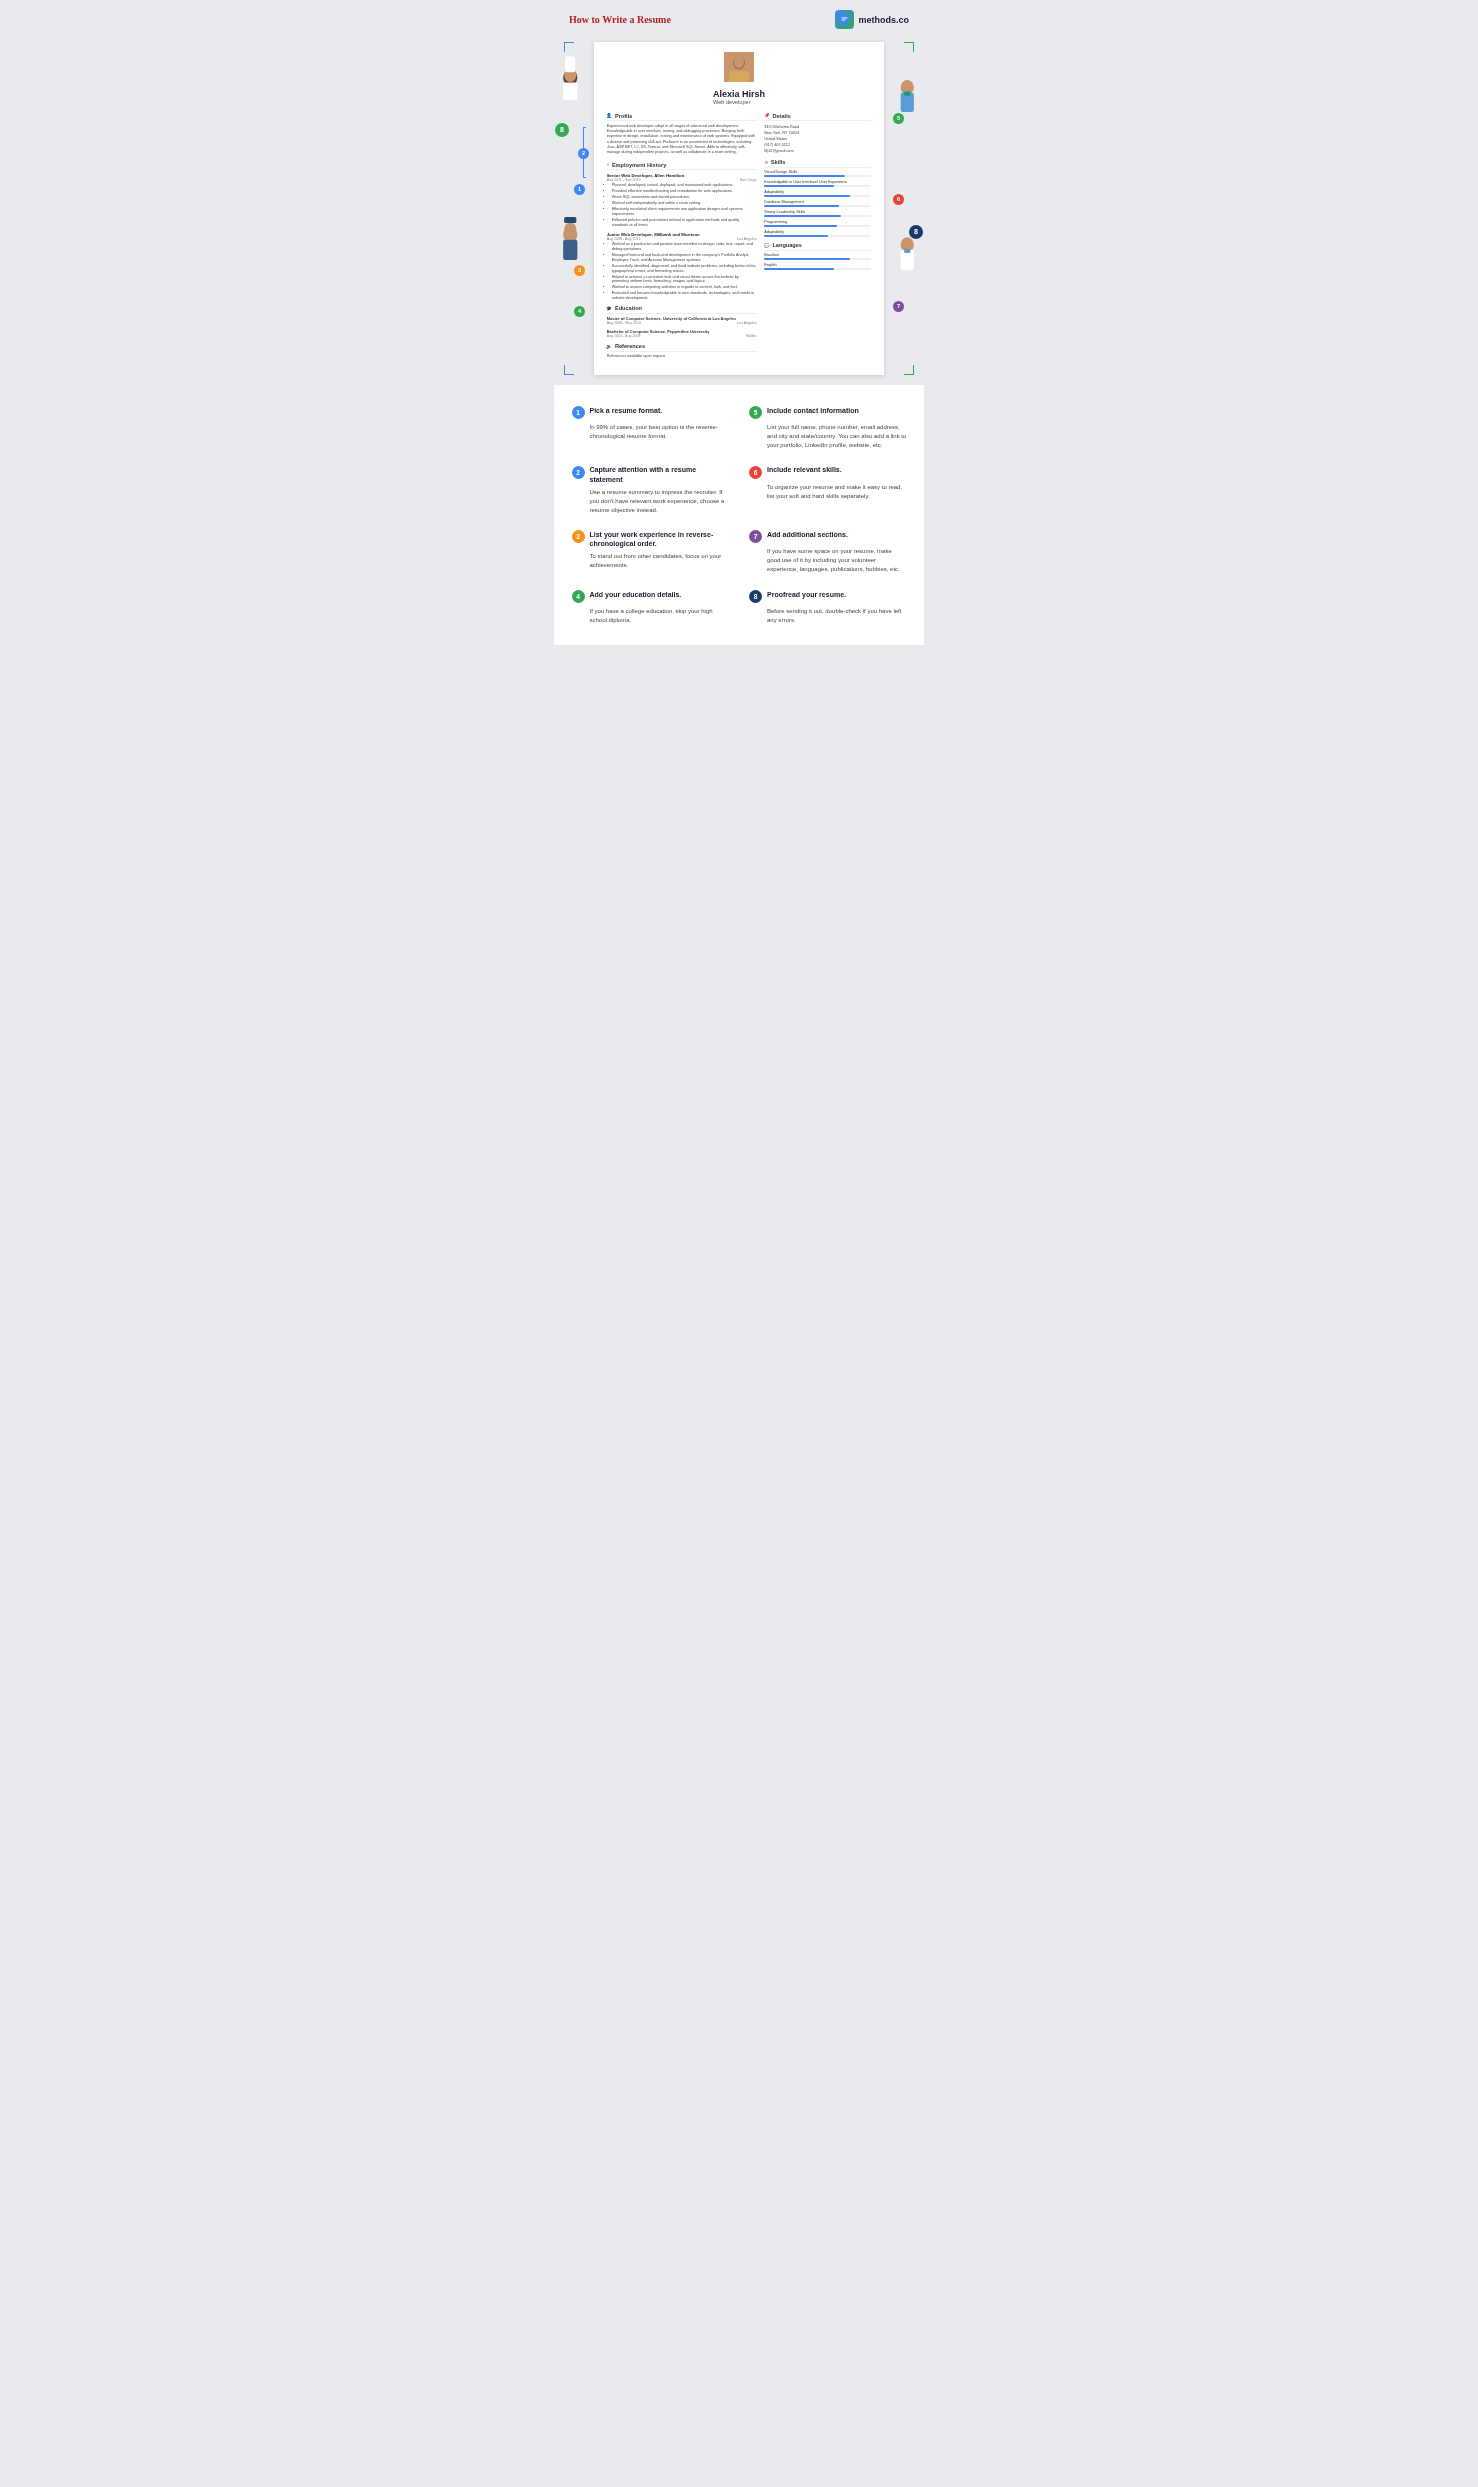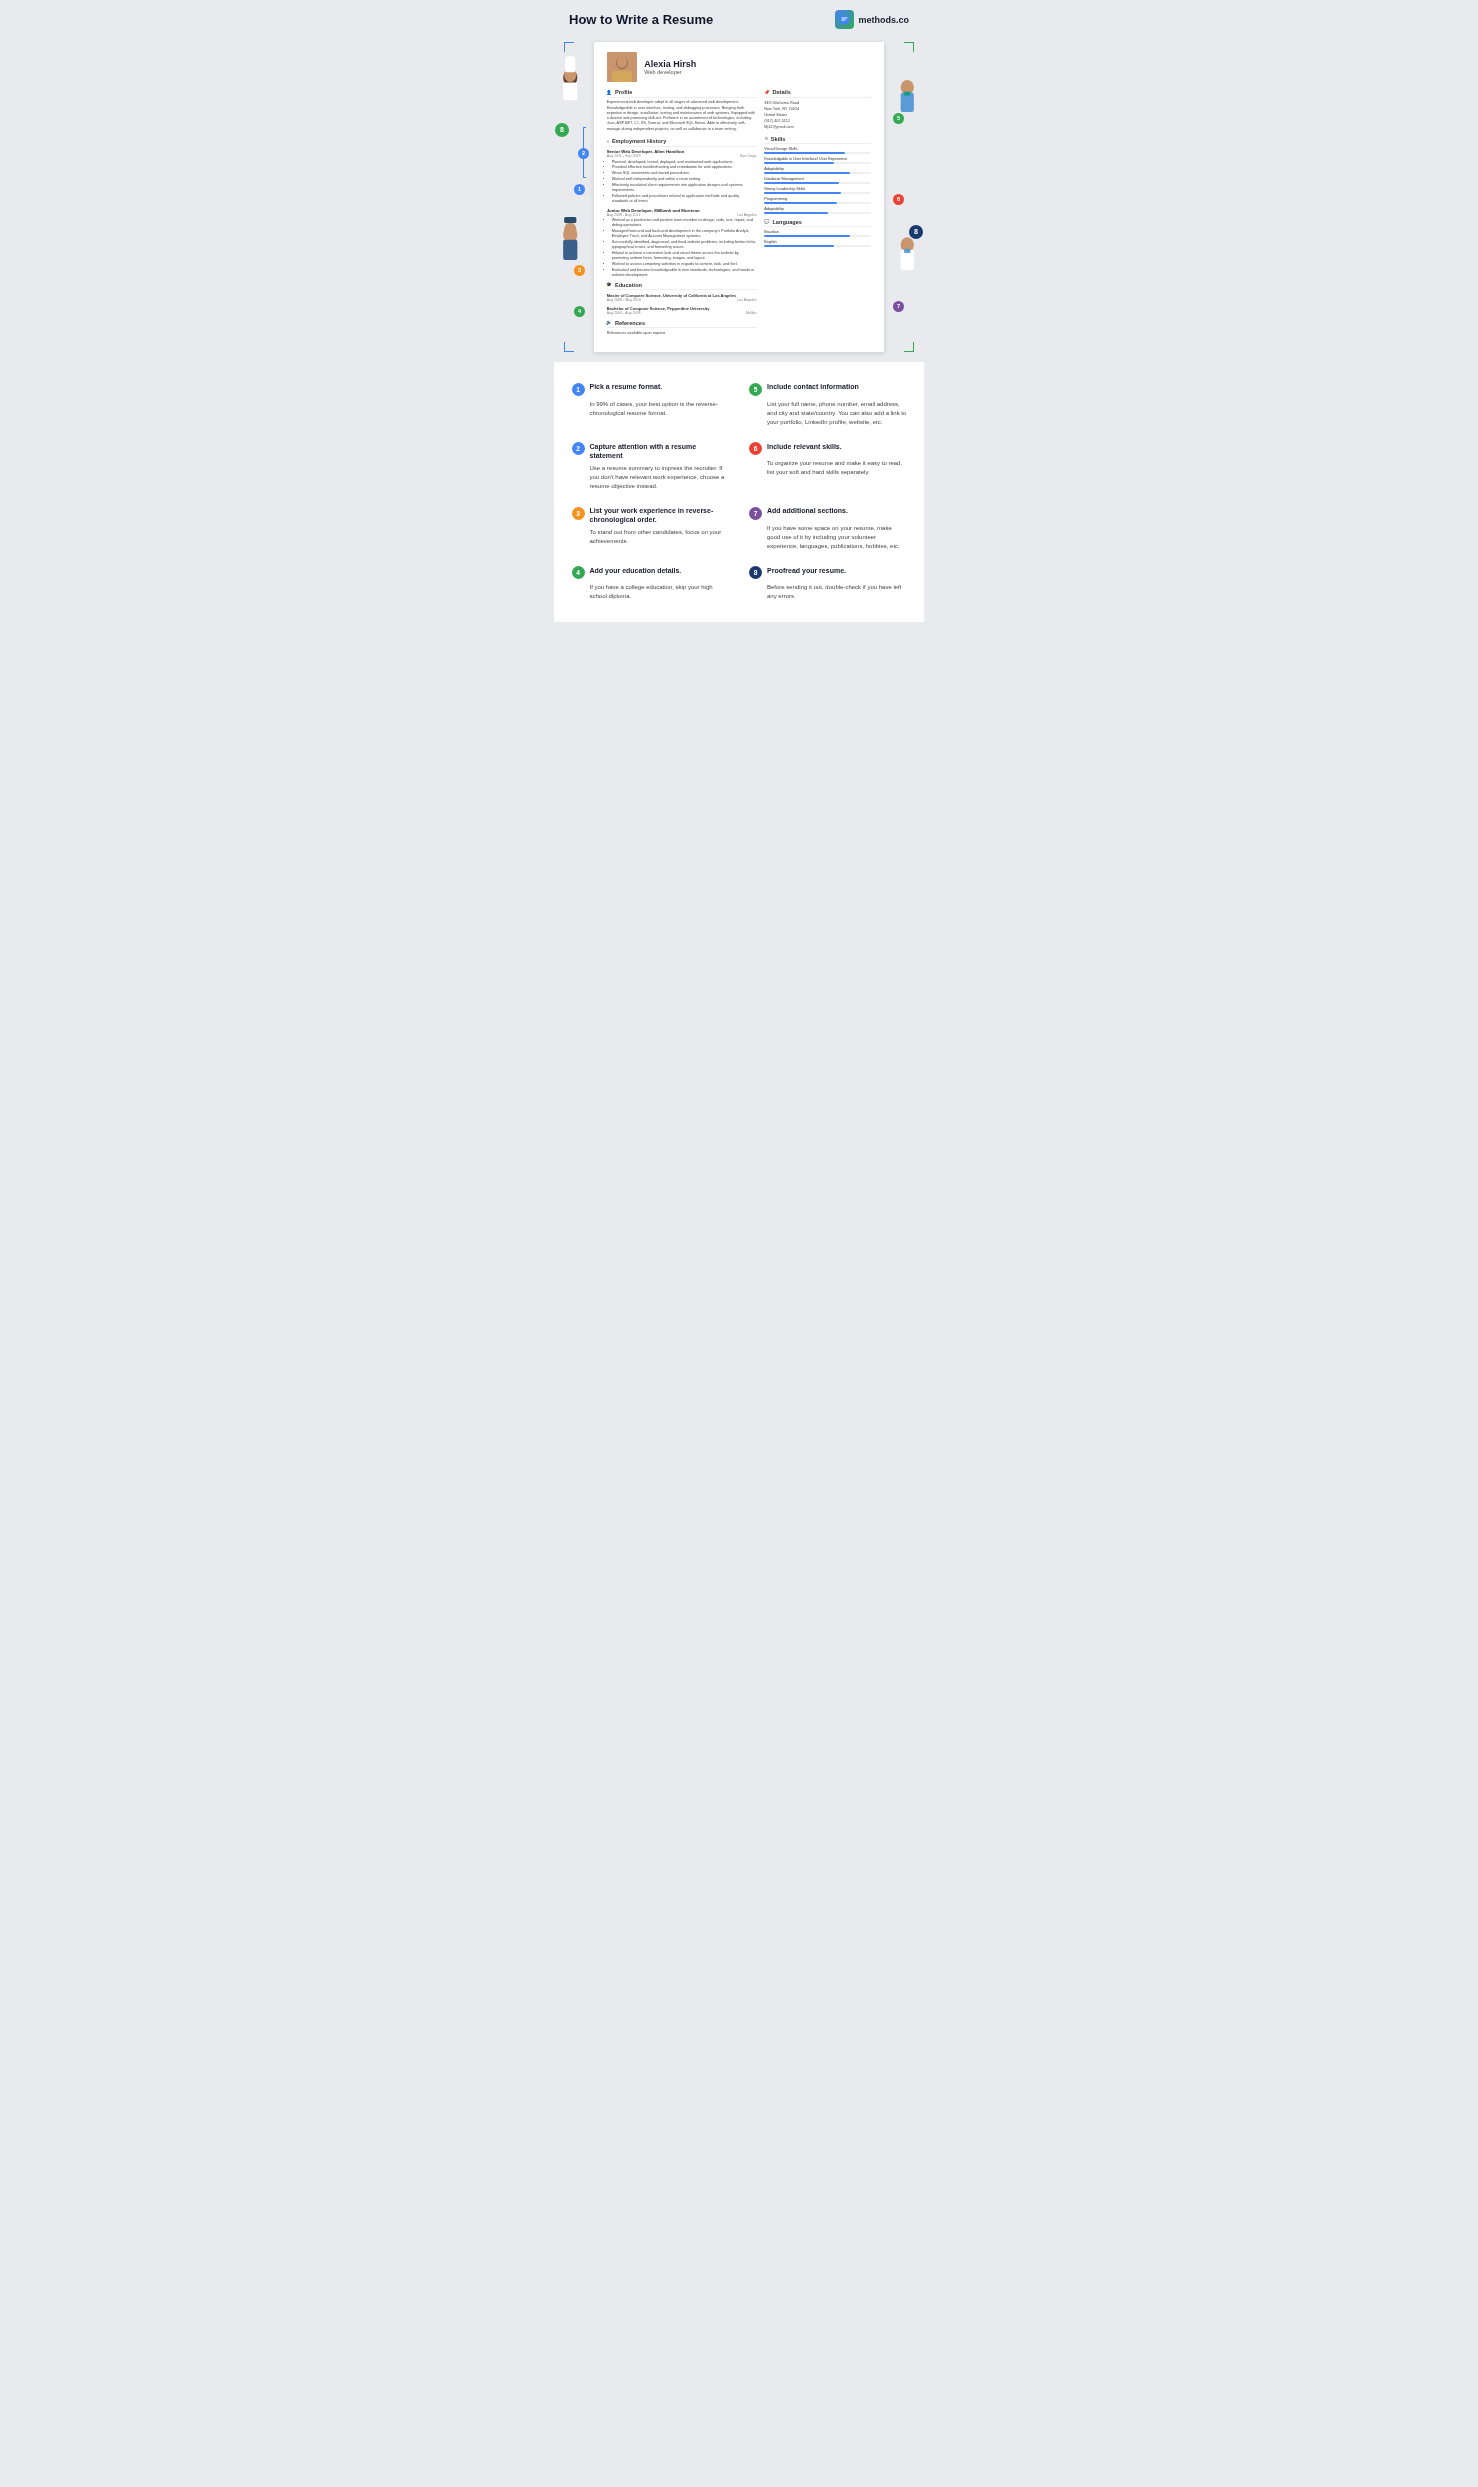--- a/index.html
+++ b/index.html
@@ -12,24 +12,24 @@
 
     
     .header {
       display: flex;
       align-items: center;
       justify-content: space-between;
       padding: 10px 15px 7.6px 15px;
       background: #e8eaed;
     }
     .header-title {
-      font-size: 13px;
+      font-size: 10px;
       font-weight: 900;
-      color: #0f172a;
-      font-family: Liberation Sans, sans-serif;
+      color: #b91c1c;
+      font-family: Liberation Serif, serif;
     }
     .logo-area {
       display: flex;
       align-items: center;
       gap: 4px;
     }
     .logo-icon {
       width: 19px;
       height: 19px;
       background: linear-gradient(135deg, #4285f4, #34a853);
@@ -100,20 +100,21 @@
       position: relative;
       z-index: 10;
     }
 
     
     .resume-header {
       display: flex;
       align-items: center;
       gap: 7.6px;
       margin-bottom: 7.6px;
+      flex-direction: column;
     }
     .avatar-placeholder {
       width: 30px;
       height: 30px;
       background: #c8956c;
       border-radius: 1.5px;
       flex-shrink: 0;
       overflow: hidden;
       display: flex;
       align-items: flex-end;

